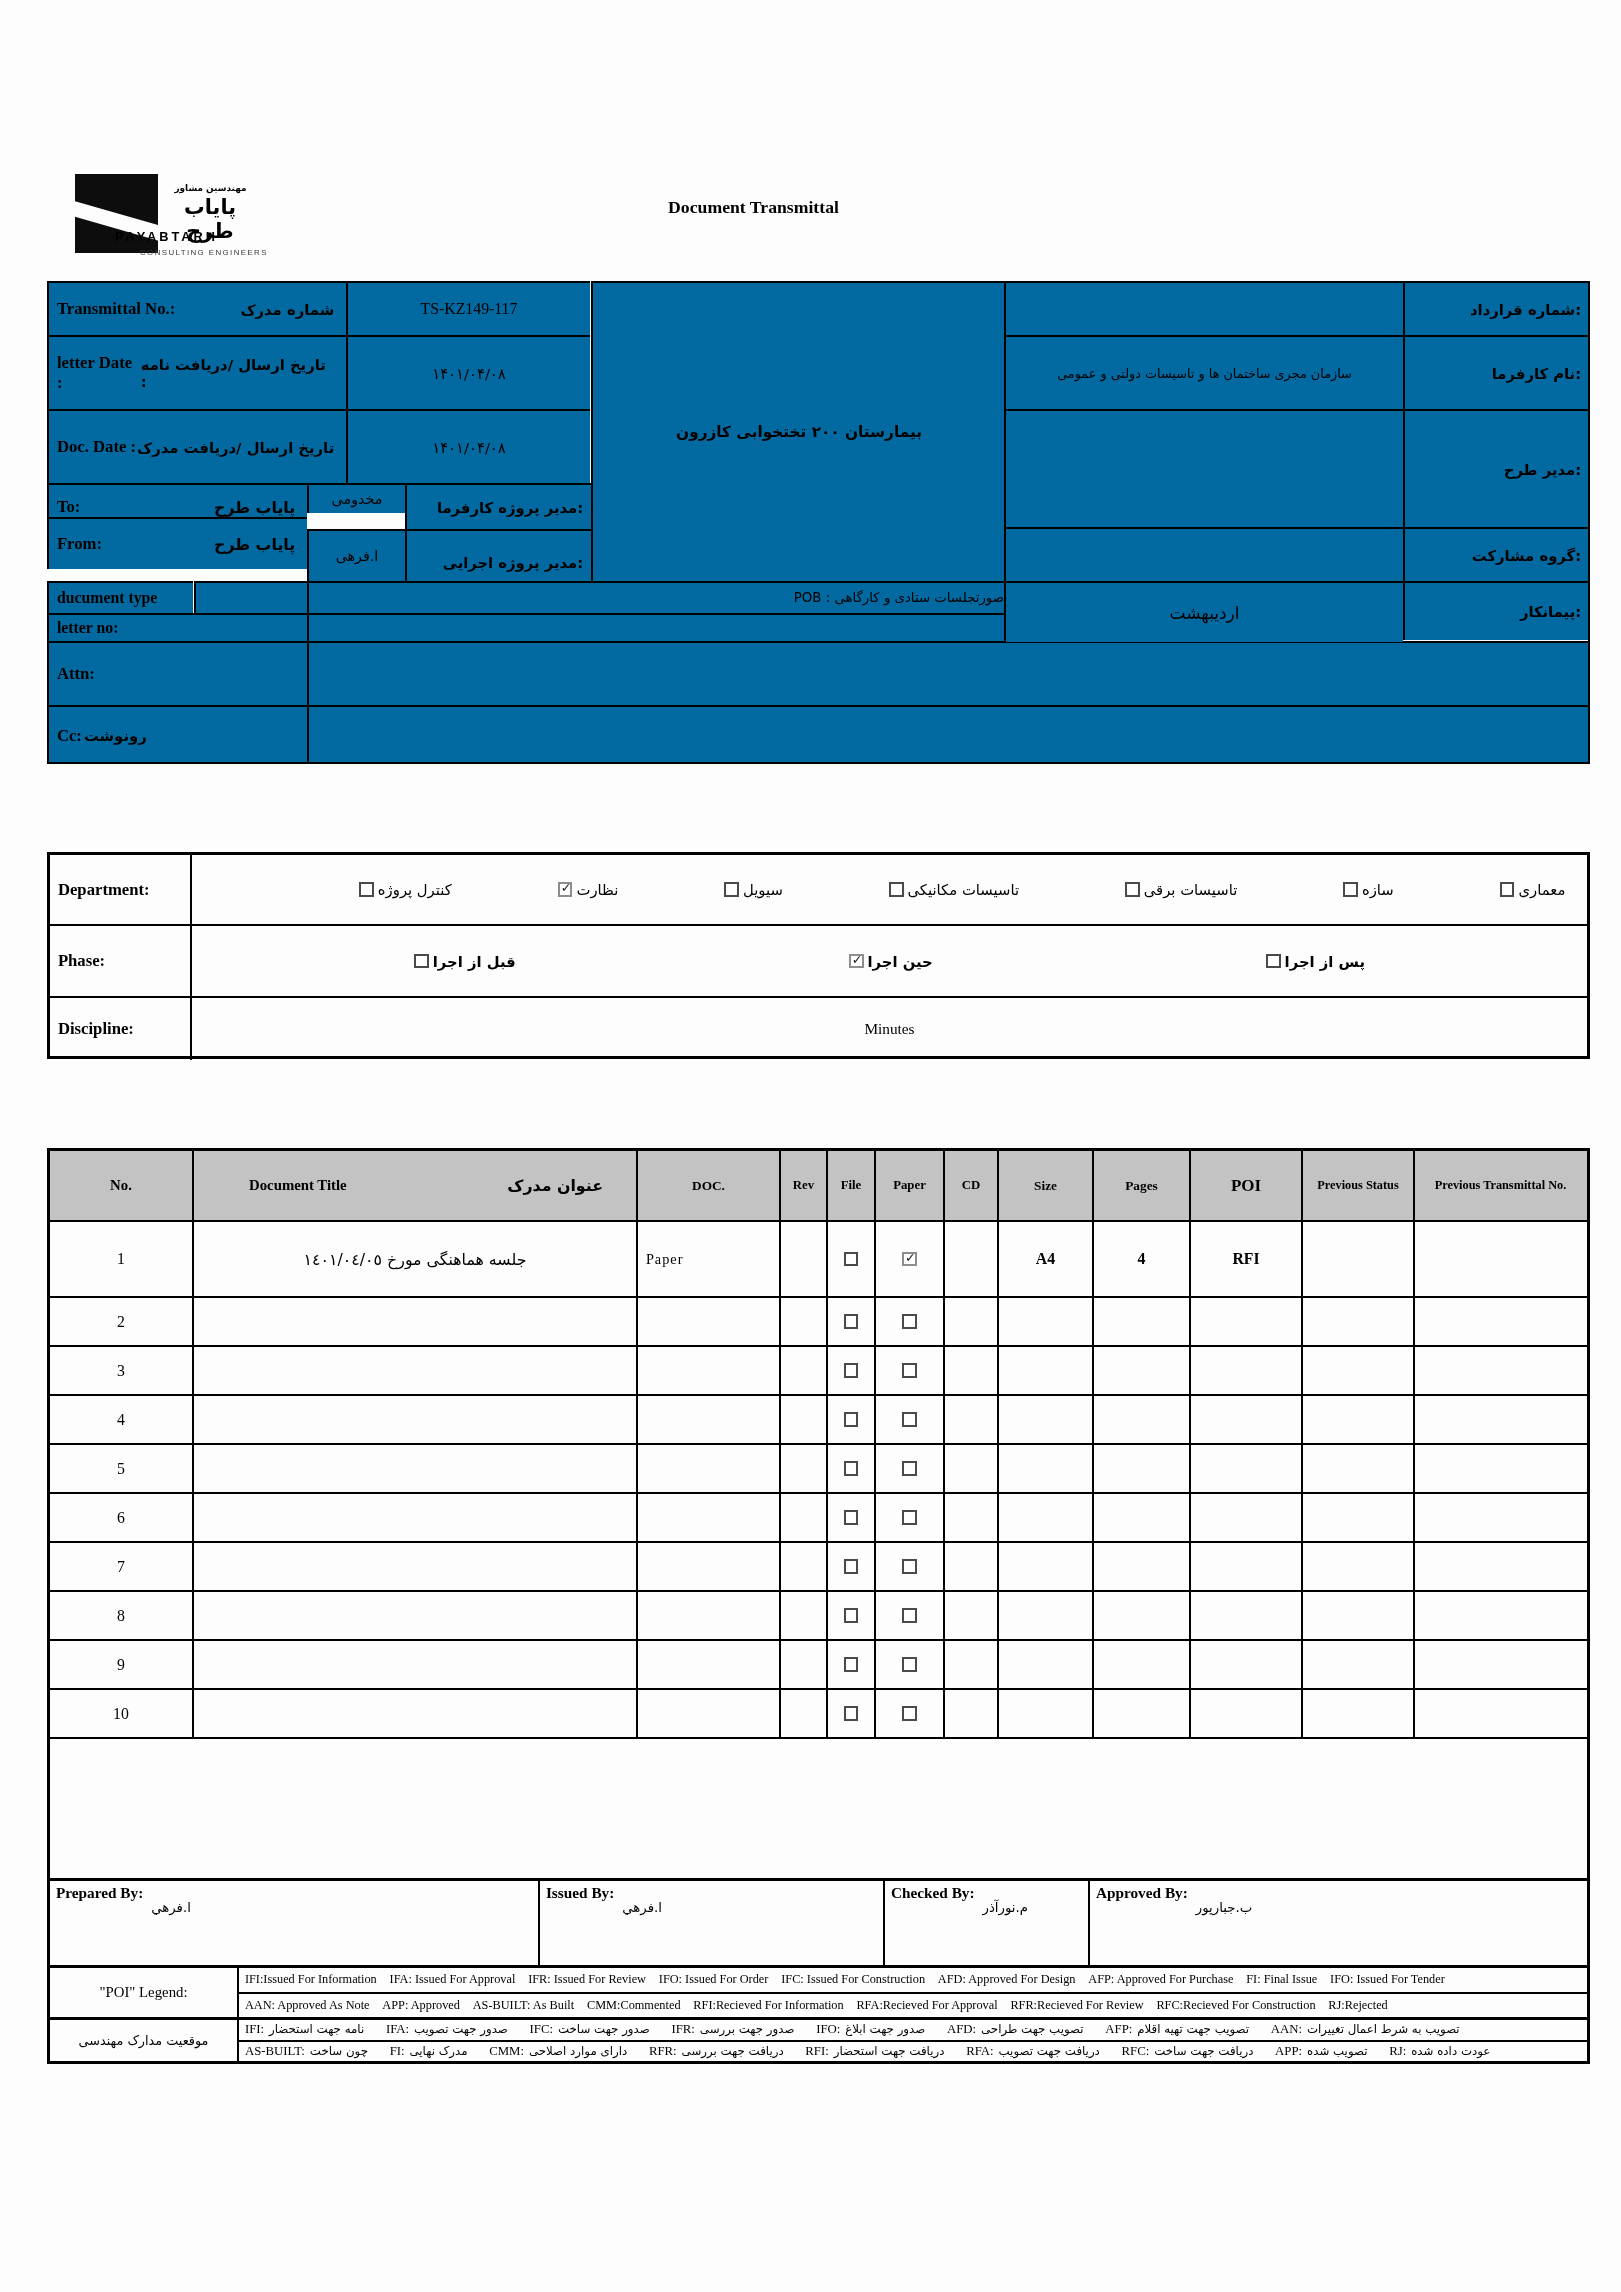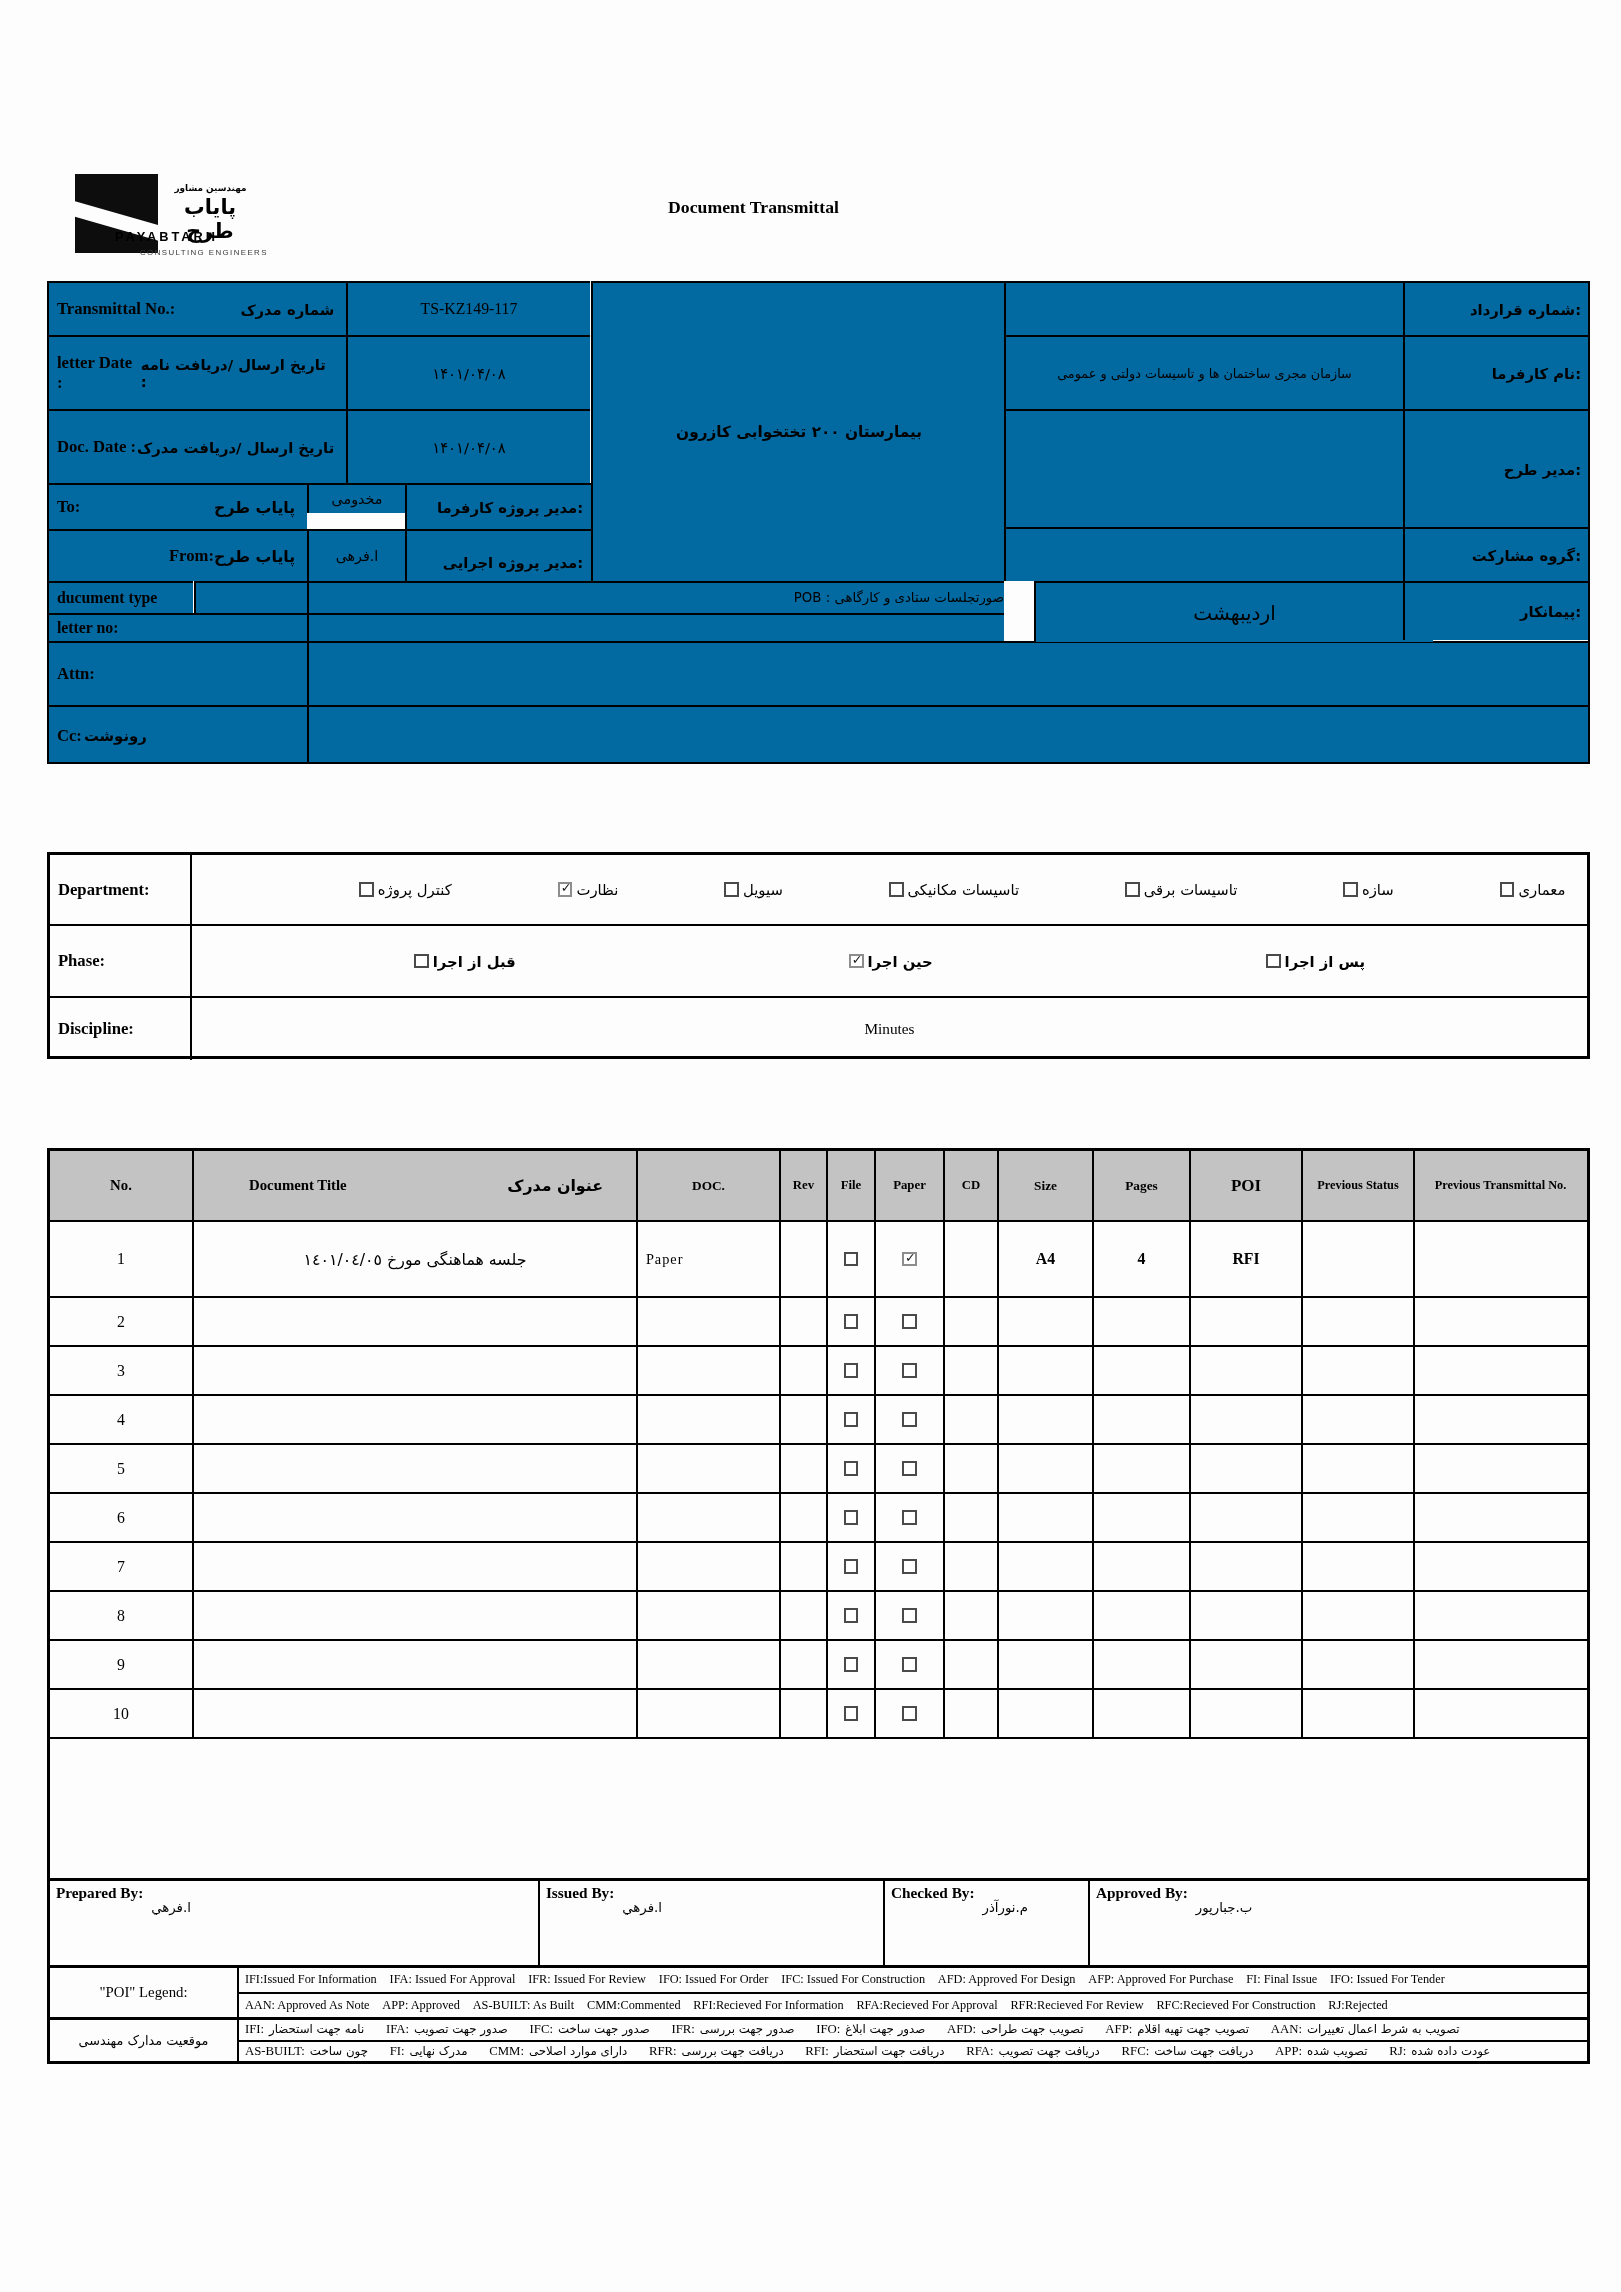--- a/index.html
+++ b/index.html
@@ -109,21 +109,21 @@
       <span>Doc. Date :</span>
       <span class="fa">تاریخ ارسال /دریافت مدرک</span>
     </div>
     <div class="c val fa" style="left:299px;top:128px;width:244px;height:74px;font-size:14.8px;">۱۴۰۱/۰۴/۰۸</div>
     <div class="c lblrow" style="left:0;top:202px;width:260px;height:46px;">
       <span>To:</span>
       <span class="fa" style="font-weight:bold;font-size:15.8px;">پایاب طرح</span>
     </div>
     <div class="c val fa" style="left:260px;top:202px;width:98px;height:30px;font-size:14.3px;">مخدومی</div>
     <div class="c rlabel fa" style="left:358px;top:202px;width:186px;height:46px;">مدیر پروژه کارفرما:</div>
-    <div class="c lblrow" style="left:0;top:248px;width:260px;height:52px;justify-content:flex-end;">
+    <div class="c lblrow" style="left:0;top:236px;width:260px;height:52px;">
       <span>From:</span>
       <span class="fa" style="font-weight:bold;font-size:15.8px;">پایاب طرح</span>
     </div>
     <div class="c val fa" style="left:260px;top:248px;width:98px;height:52px;font-size:14.3px;">ا.فرهی</div>
     <div class="c rlabel fa" style="left:358px;top:248px;width:186px;height:65px;">مدیر پروژه اجرایی:</div>
     <div class="c lblrow" style="left:0;top:300px;width:146px;height:31.5px;font-size:15.8px;">
       <span>ducument type</span>
     </div>
     <div class="c" style="left:147px;top:300px;width:113px;height:31.5px;"></div>
     <div class="c fa" style="left:260px;top:300px;width:697px;height:31.5px;justify-content:flex-start;padding-left:59px;font-size:13.3px;" dir="rtl">صورتجلسات ستادی و کارگاهی : POB</div>
@@ -142,21 +142,21 @@
     <div class="c" style="left:260px;top:424px;width:1283px;height:59px;"></div>
     <div class="c center fa" style="left:544px;top:0;width:414px;height:300px;font-weight:bold;font-size:15.3px;">بیمارستان ۲۰۰ تختخوابی کازرون</div>
     <div class="c" style="left:957px;top:0;width:399px;height:54px;"></div>
     <div class="c rlabel fa" style="left:1356px;top:0;width:186px;height:54px;">شماره قرارداد:</div>
     <div class="c center fa" style="left:957px;top:54px;width:399px;height:74px;font-size:12.8px;">سازمان مجری ساختمان ها و تاسیسات دولتی و عمومی</div>
     <div class="c rlabel fa" style="left:1356px;top:54px;width:186px;height:74px;">نام کارفرما:</div>
     <div class="c" style="left:957px;top:128px;width:399px;height:118px;"></div>
     <div class="c rlabel fa" style="left:1356px;top:128px;width:186px;height:118px;">مدیر طرح:</div>
     <div class="c" style="left:957px;top:246px;width:399px;height:54px;"></div>
     <div class="c rlabel fa" style="left:1356px;top:246px;width:186px;height:54px;">گروه مشارکت:</div>
-    <div class="c center fa" style="left:987px;top:300px;width:399px;height:61px;font-size:20px;">اردیبهشت</div>
+    <div class="c center fa" style="left:957px;top:300px;width:399px;height:61px;font-size:17px;">اردیبهشت</div>
     <div class="c rlabel fa" style="left:1356px;top:300px;width:186px;height:59px;">پیمانکار:</div>
   </div>
 
   <div class="abs dept" style="left:47px;top:852px;width:1543px;height:207px;">
     <div class="drow" style="height:69px;">
       <div class="dlabel">Department:</div>
       <div class="dval">
           <div id="dept-options" class="opts" dir="rtl" style="padding:0 21.7px 0 0;padding-left:167px;">
             <label class="opt" dir="rtl">
               <span class="fa">معماری</span>

